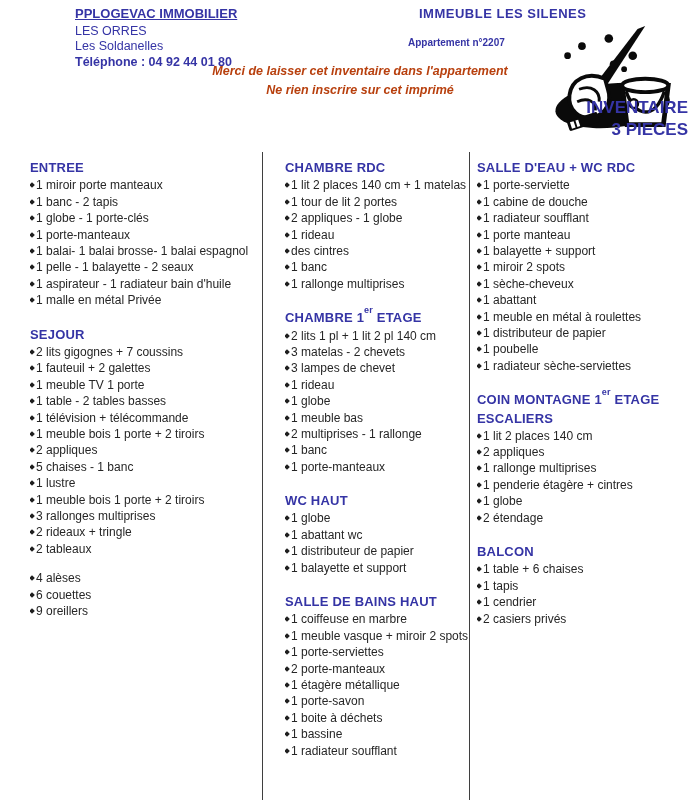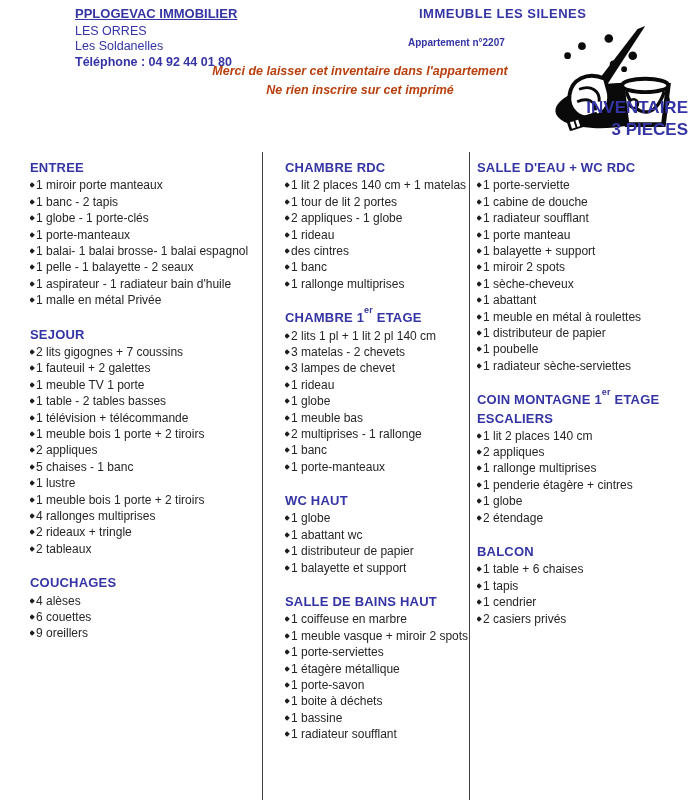--- a/index.html
+++ b/index.html
@@ -114,27 +114,26 @@
         <div class="item"><span class="bullet"></span><span>2 lits gigognes + 7 coussins</span></div>
             <div class="item"><span class="bullet"></span><span>1 fauteuil + 2 galettes</span></div>
             <div class="item"><span class="bullet"></span><span>1 meuble TV 1 porte</span></div>
             <div class="item"><span class="bullet"></span><span>1 table  -  2 tables basses</span></div>
             <div class="item"><span class="bullet"></span><span>1 télévision + télécommande</span></div>
             <div class="item"><span class="bullet"></span><span>1 meuble bois 1 porte + 2 tiroirs</span></div>
             <div class="item"><span class="bullet"></span><span>2 appliques</span></div>
             <div class="item"><span class="bullet"></span><span>5 chaises  -  1 banc</span></div>
             <div class="item"><span class="bullet"></span><span>1 lustre</span></div>
             <div class="item"><span class="bullet"></span><span>1 meuble bois 1 porte + 2 tiroirs</span></div>
-            <div class="item"><span class="bullet"></span><span>4 rallonges multiprises</span></div>
+            <div class="item"><span class="bullet"></span><span>3 rallonges multiprises</span></div>
             <div class="item"><span class="bullet"></span><span>2 rideaux + tringle</span></div>
             <div class="item"><span class="bullet"></span><span>2 tableaux</span></div>
           </div>
       </div>
       <div class="section">
-        <div class="sec-title"><span>COUCHAGES</span><sup class="sup"></sup><span></span></div>
         <div class="items">
 
         <div class="item"><span class="bullet"></span><span>4 alèses</span></div>
             <div class="item"><span class="bullet"></span><span>6 couettes</span></div>
             <div class="item"><span class="bullet"></span><span>9 oreillers</span></div>
           </div>
       </div>
     </div>
 
     <div class="col col-2">
@@ -176,20 +175,21 @@
             <div class="item"><span class="bullet"></span><span>1 balayette et support</span></div>
           </div>
       </div>
       <div class="section">
         <div class="sec-title"><span>SALLE DE BAINS HAUT</span><sup class="sup"></sup><span></span></div>
         <div class="items">
 
         <div class="item"><span class="bullet"></span><span>1 coiffeuse en marbre</span></div>
             <div class="item"><span class="bullet"></span><span>1 meuble vasque + miroir 2 spots</span></div>
             <div class="item"><span class="bullet"></span><span>1 porte-serviettes</span></div>
+            <div class="item"><span class="bullet"></span><span>2 porte-manteaux</span></div>
             <div class="item"><span class="bullet"></span><span>1 étagère métallique</span></div>
             <div class="item"><span class="bullet"></span><span>1 porte-savon</span></div>
             <div class="item"><span class="bullet"></span><span>1 boite à déchets</span></div>
             <div class="item"><span class="bullet"></span><span>1 bassine</span></div>
             <div class="item"><span class="bullet"></span><span>1 radiateur soufflant</span></div>
           </div>
       </div>
     </div>
 
     <div class="col col-3">

